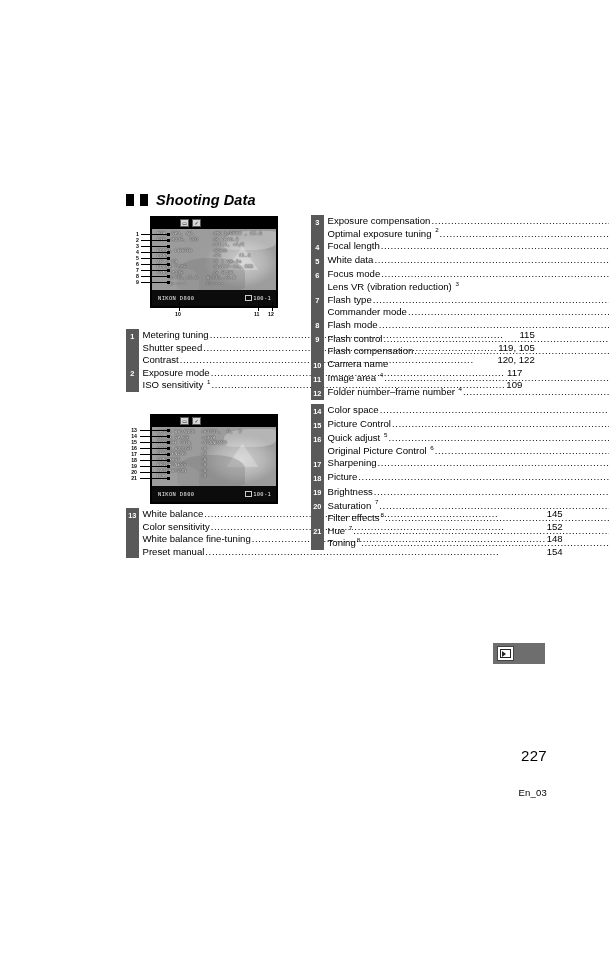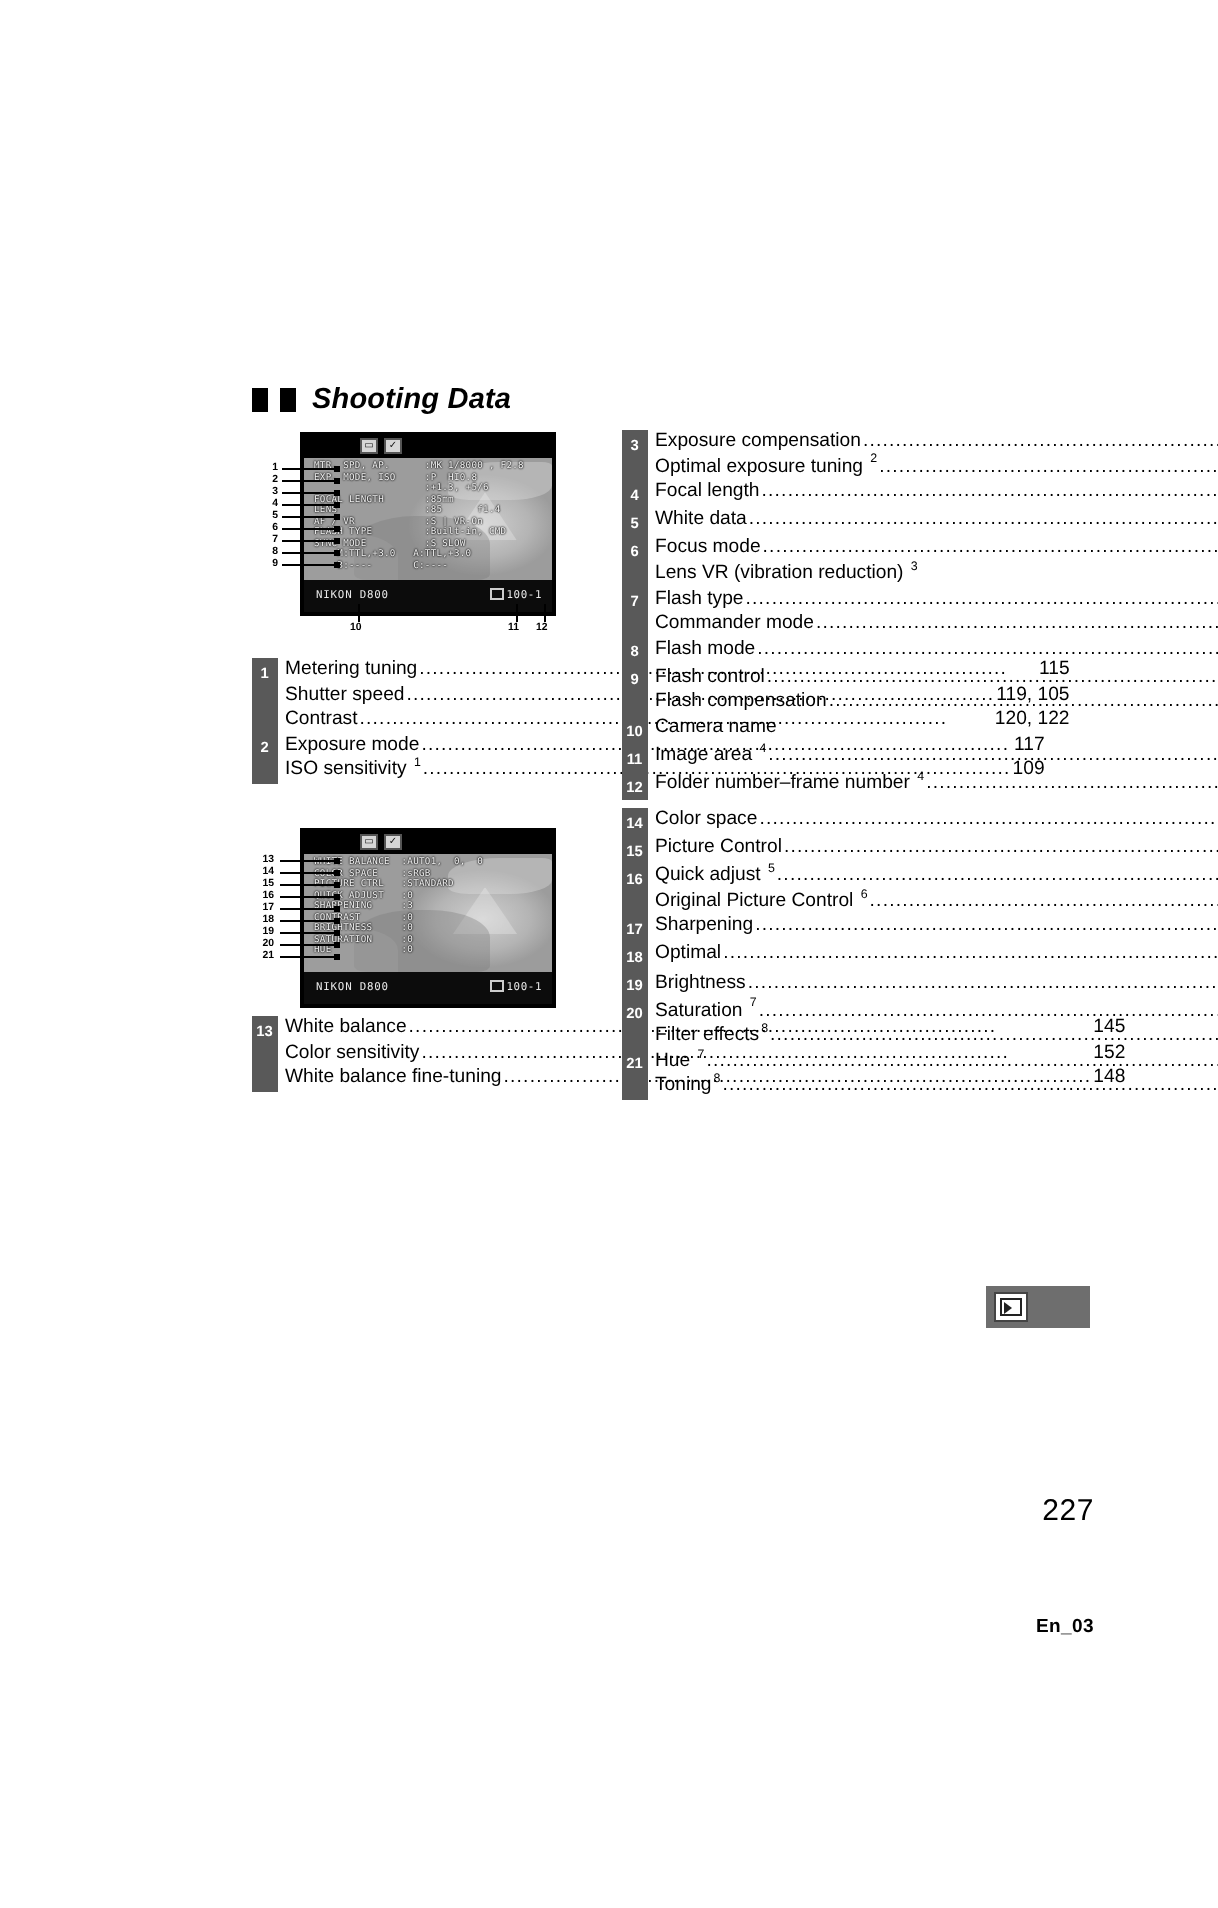--- a/index.html
+++ b/index.html
@@ -284,23 +284,23 @@
   #page-number {
     position: absolute;
     right: 62px;
     top: 747px;
     font-size: 15px;
     letter-spacing: 0.3px;
   }
   #page-footer {
     position: absolute;
     right: 62px;
-    top: 808px;
+    top: 787px;
     font-size: 9.5px;
-    font-weight: bold;
+    font-weight: normal;
     letter-spacing: 0.2px;
   }
 </style>
 </head>
 <body>
 
 <div id="section-heading">
   <span class="head-sq first"></span>
   <span class="head-sq"></span>
   <span class="head-title">Shooting Data</span>
@@ -500,20 +500,25 @@
         <div class="idx-row">
           <span class="idx-label">Color sensitivity</span>
           <span class="idx-dots">..........................................................................................</span>
           <span class="idx-page">152</span>
         </div>
         <div class="idx-row">
           <span class="idx-label">White balance fine-tuning </span>
           <span class="idx-dots">..........................................................................................</span>
           <span class="idx-page">148</span>
         </div>
+        <div class="idx-row">
+          <span class="idx-label">Preset manual</span>
+          <span class="idx-dots">..........................................................................................</span>
+          <span class="idx-page">154</span>
+        </div>
       </div>
     </div>
   </div>
 
 <div class="idx-table" id="idx-right-top" style="left:311px; top:215px; width:177px;">
     <div class="idx-group">
       <div class="idx-badge">3</div>
       <div class="idx-rows">
         <div class="idx-row">
           <span class="idx-label">Exposure compensation</span>
@@ -660,21 +665,21 @@
         <div class="idx-row">
           <span class="idx-label">Sharpening</span>
           <span class="idx-dots">..........................................................................................</span>
         </div>
       </div>
     </div>
     <div class="idx-group">
       <div class="idx-badge">18</div>
       <div class="idx-rows">
         <div class="idx-row">
-          <span class="idx-label">Optimal</span>
+          <span class="idx-label">Picture</span>
           <span class="idx-dots">..........................................................................................</span>
         </div>
       </div>
     </div>
     <div class="idx-group">
       <div class="idx-badge">19</div>
       <div class="idx-rows">
         <div class="idx-row">
           <span class="idx-label">Brightness</span>
           <span class="idx-dots">..........................................................................................</span>

